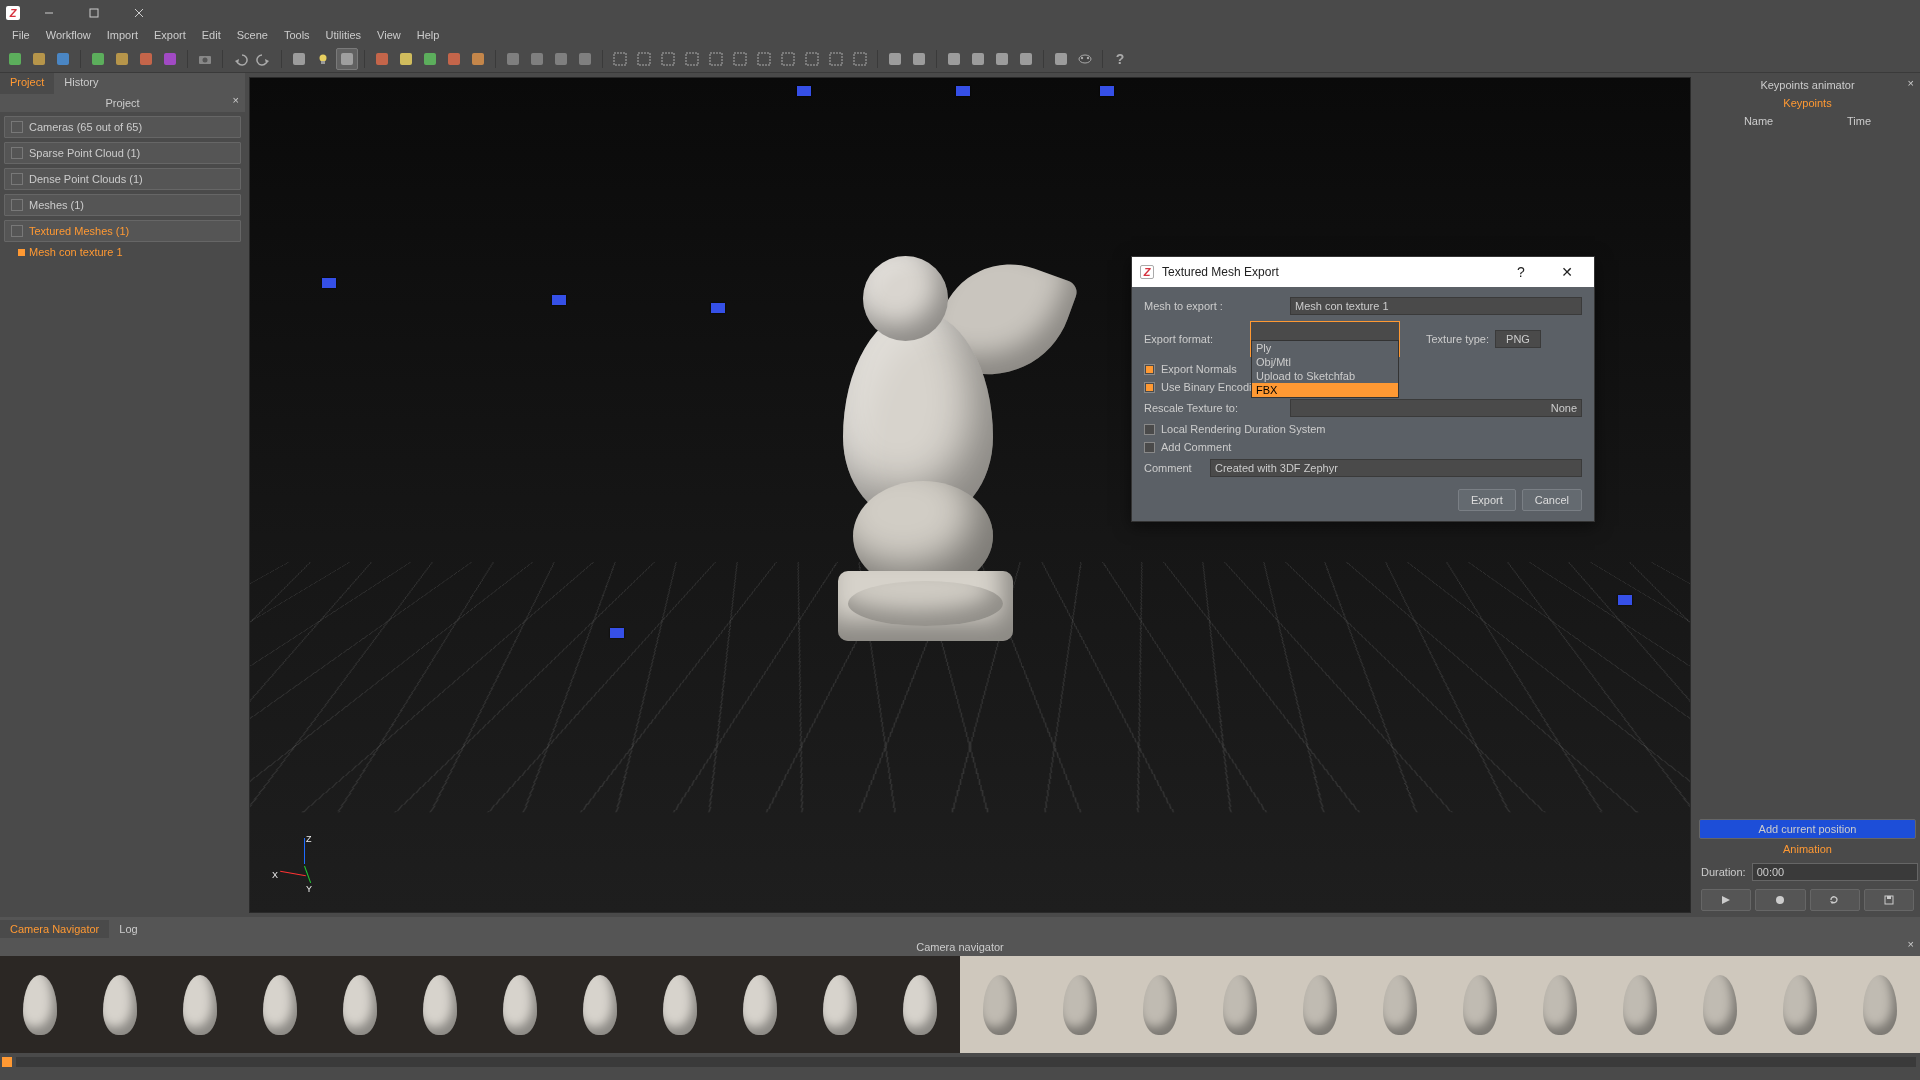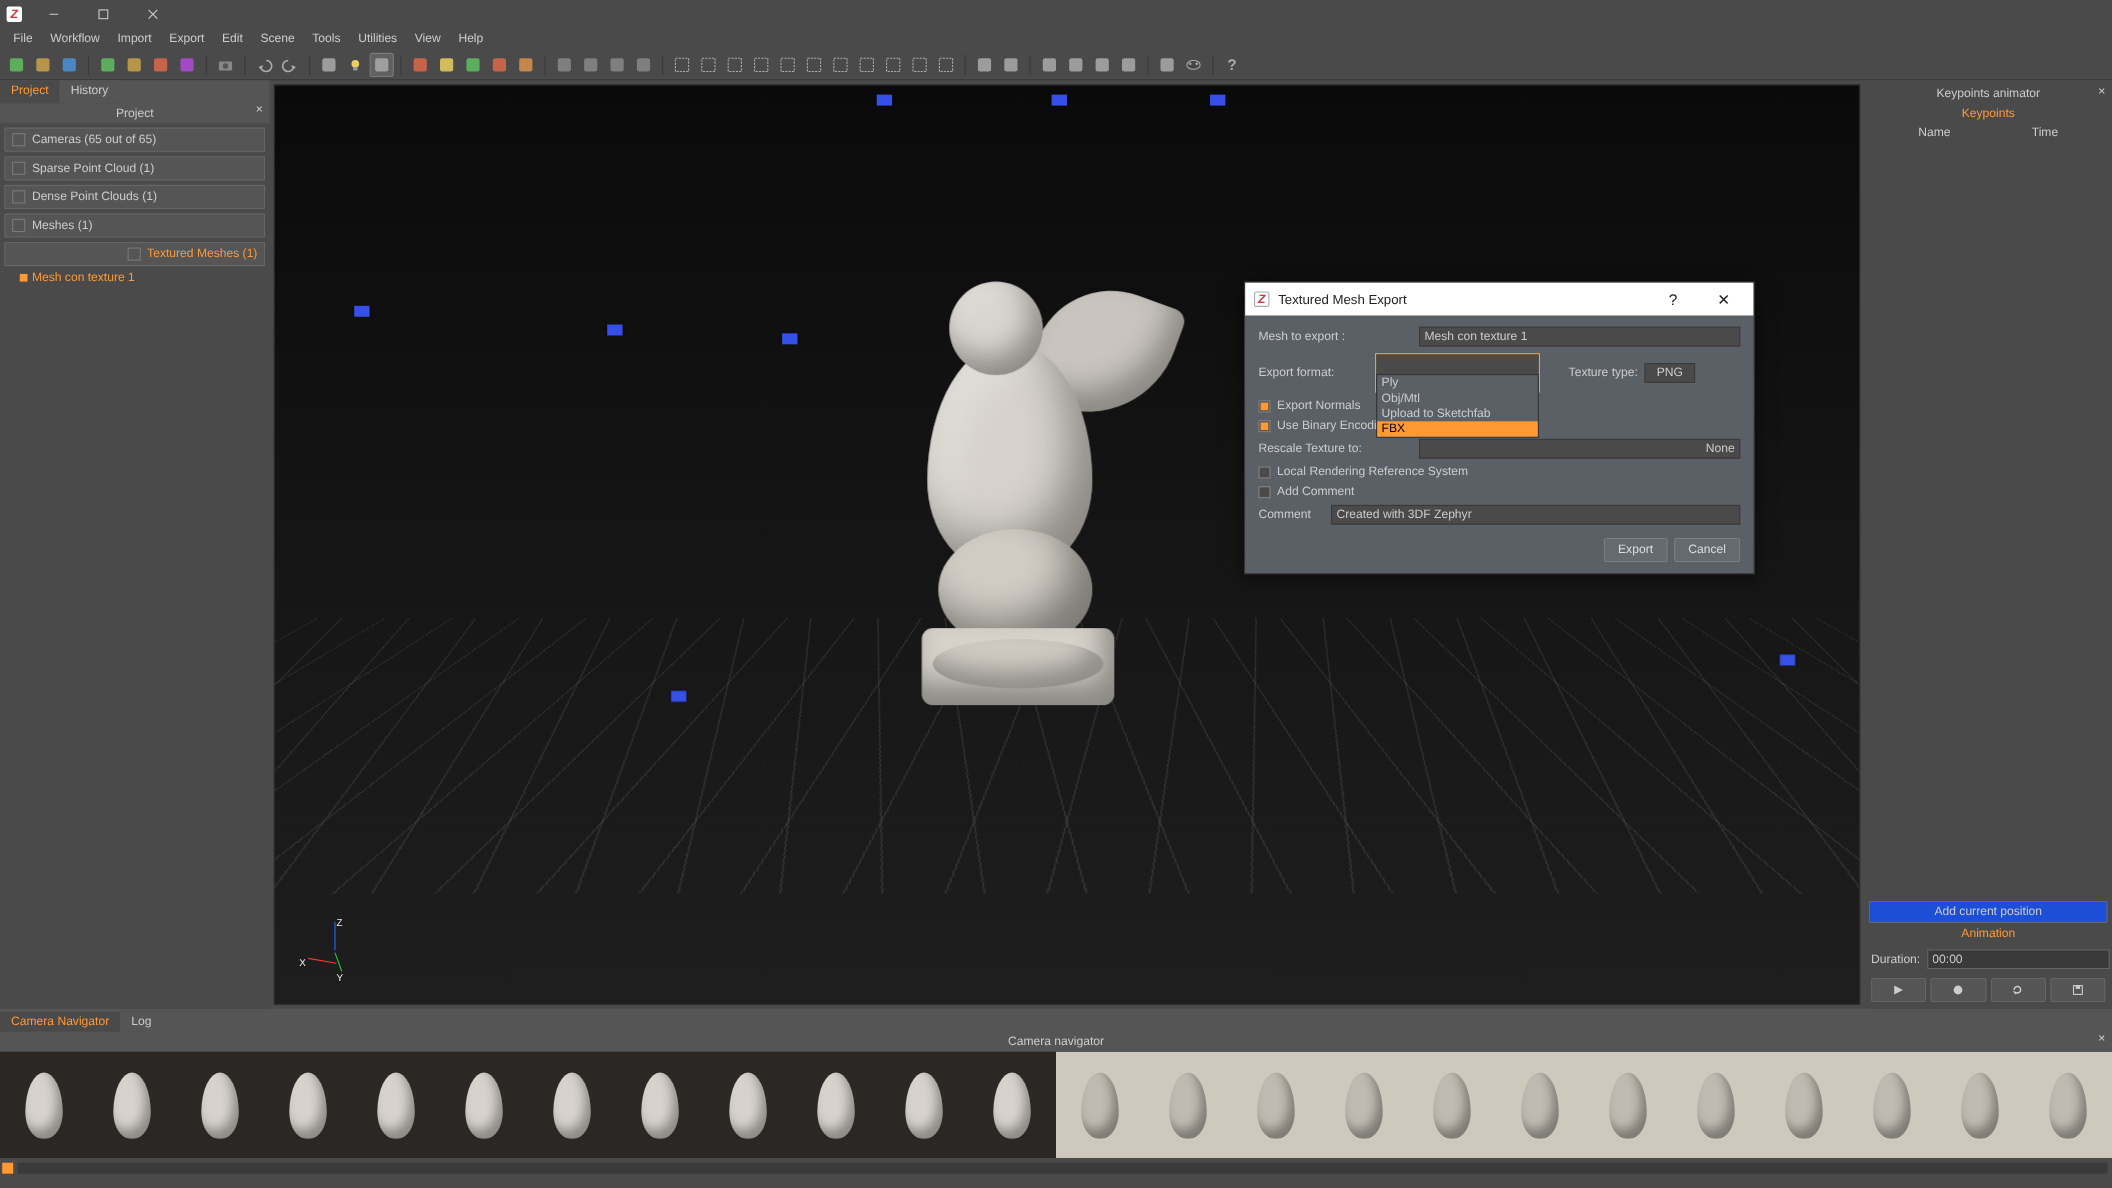--- a/index.html
+++ b/index.html
@@ -28,21 +28,21 @@
 
 .left-panel { width: 245px; background: #4a4a4a; display: flex; flex-direction: column; }
 .left-tabs { display: flex; height: 21px; background: #555; }
 .left-tab { padding: 3px 10px; background: #4a4a4a; }
 .left-tab.active { color: #ff9933; background: #4a4a4a; }
 .left-tab.inactive { background: #555; }
 .panel-header { height: 18px; background: #555; display: flex; align-items: center; justify-content: center; position: relative; }
 .panel-header .close-x { position: absolute; right: 6px; top: 0; }
 .tree { padding: 4px; display: flex; flex-direction: column; gap: 4px; }
 .tree-item { height: 22px; background: #555; border: 1px solid #666; display: flex; align-items: center; padding: 0 6px; gap: 6px; border-radius: 1px; }
-.tree-item.selected { color: #ff9933; justify-content: flex-end; }
+.tree-item.selected { color: #ff9933; }
 .tree-icon { width: 12px; height: 12px; border: 1px solid #888; opacity: .7; }
 .tree-sub { padding-left: 14px; color: #ff9933; display: flex; align-items: center; gap: 4px; }
 .tree-sub .sq { width: 7px; height: 7px; background: #ff9933; }
 
 
 .viewport { flex: 1; background: #000; position: relative; margin: 4px; border: 1px solid #2a2a2a; overflow: hidden; display:flex; align-items:center; justify-content:center; }
 .grid-plane { position:absolute; inset:0; background:
   linear-gradient(to bottom, #0a0a0a 0%, #161616 55%, #1e1e1e 100%);
 }
 .grid-lines::before, .grid-lines::after { content:""; position:absolute; inset:0; }
@@ -535,21 +535,21 @@
     <div class="dlg-row">
         <span class="chk checked"></span>
         <span>Use Binary Encoding</span>
       </div>
     <div class="dlg-row">
       <label style="width:140px;">Rescale Texture to:</label>
       <div class="dlg-field" style="flex:1; justify-content:flex-end;">None</div>
     </div>
     <div class="dlg-row">
         <span class="chk"></span>
-        <span>Local Rendering Reference System</span>
+        <span>Local Rendering Duration System</span>
       </div>
     <div class="dlg-row">
         <span class="chk"></span>
         <span>Add Comment</span>
       </div>
     <div class="dlg-row">
       <label style="width:60px;">Comment</label>
       <div class="dlg-field" style="flex:1;">Created with 3DF Zephyr</div>
     </div>
     <div class="dlg-btn-bar">

